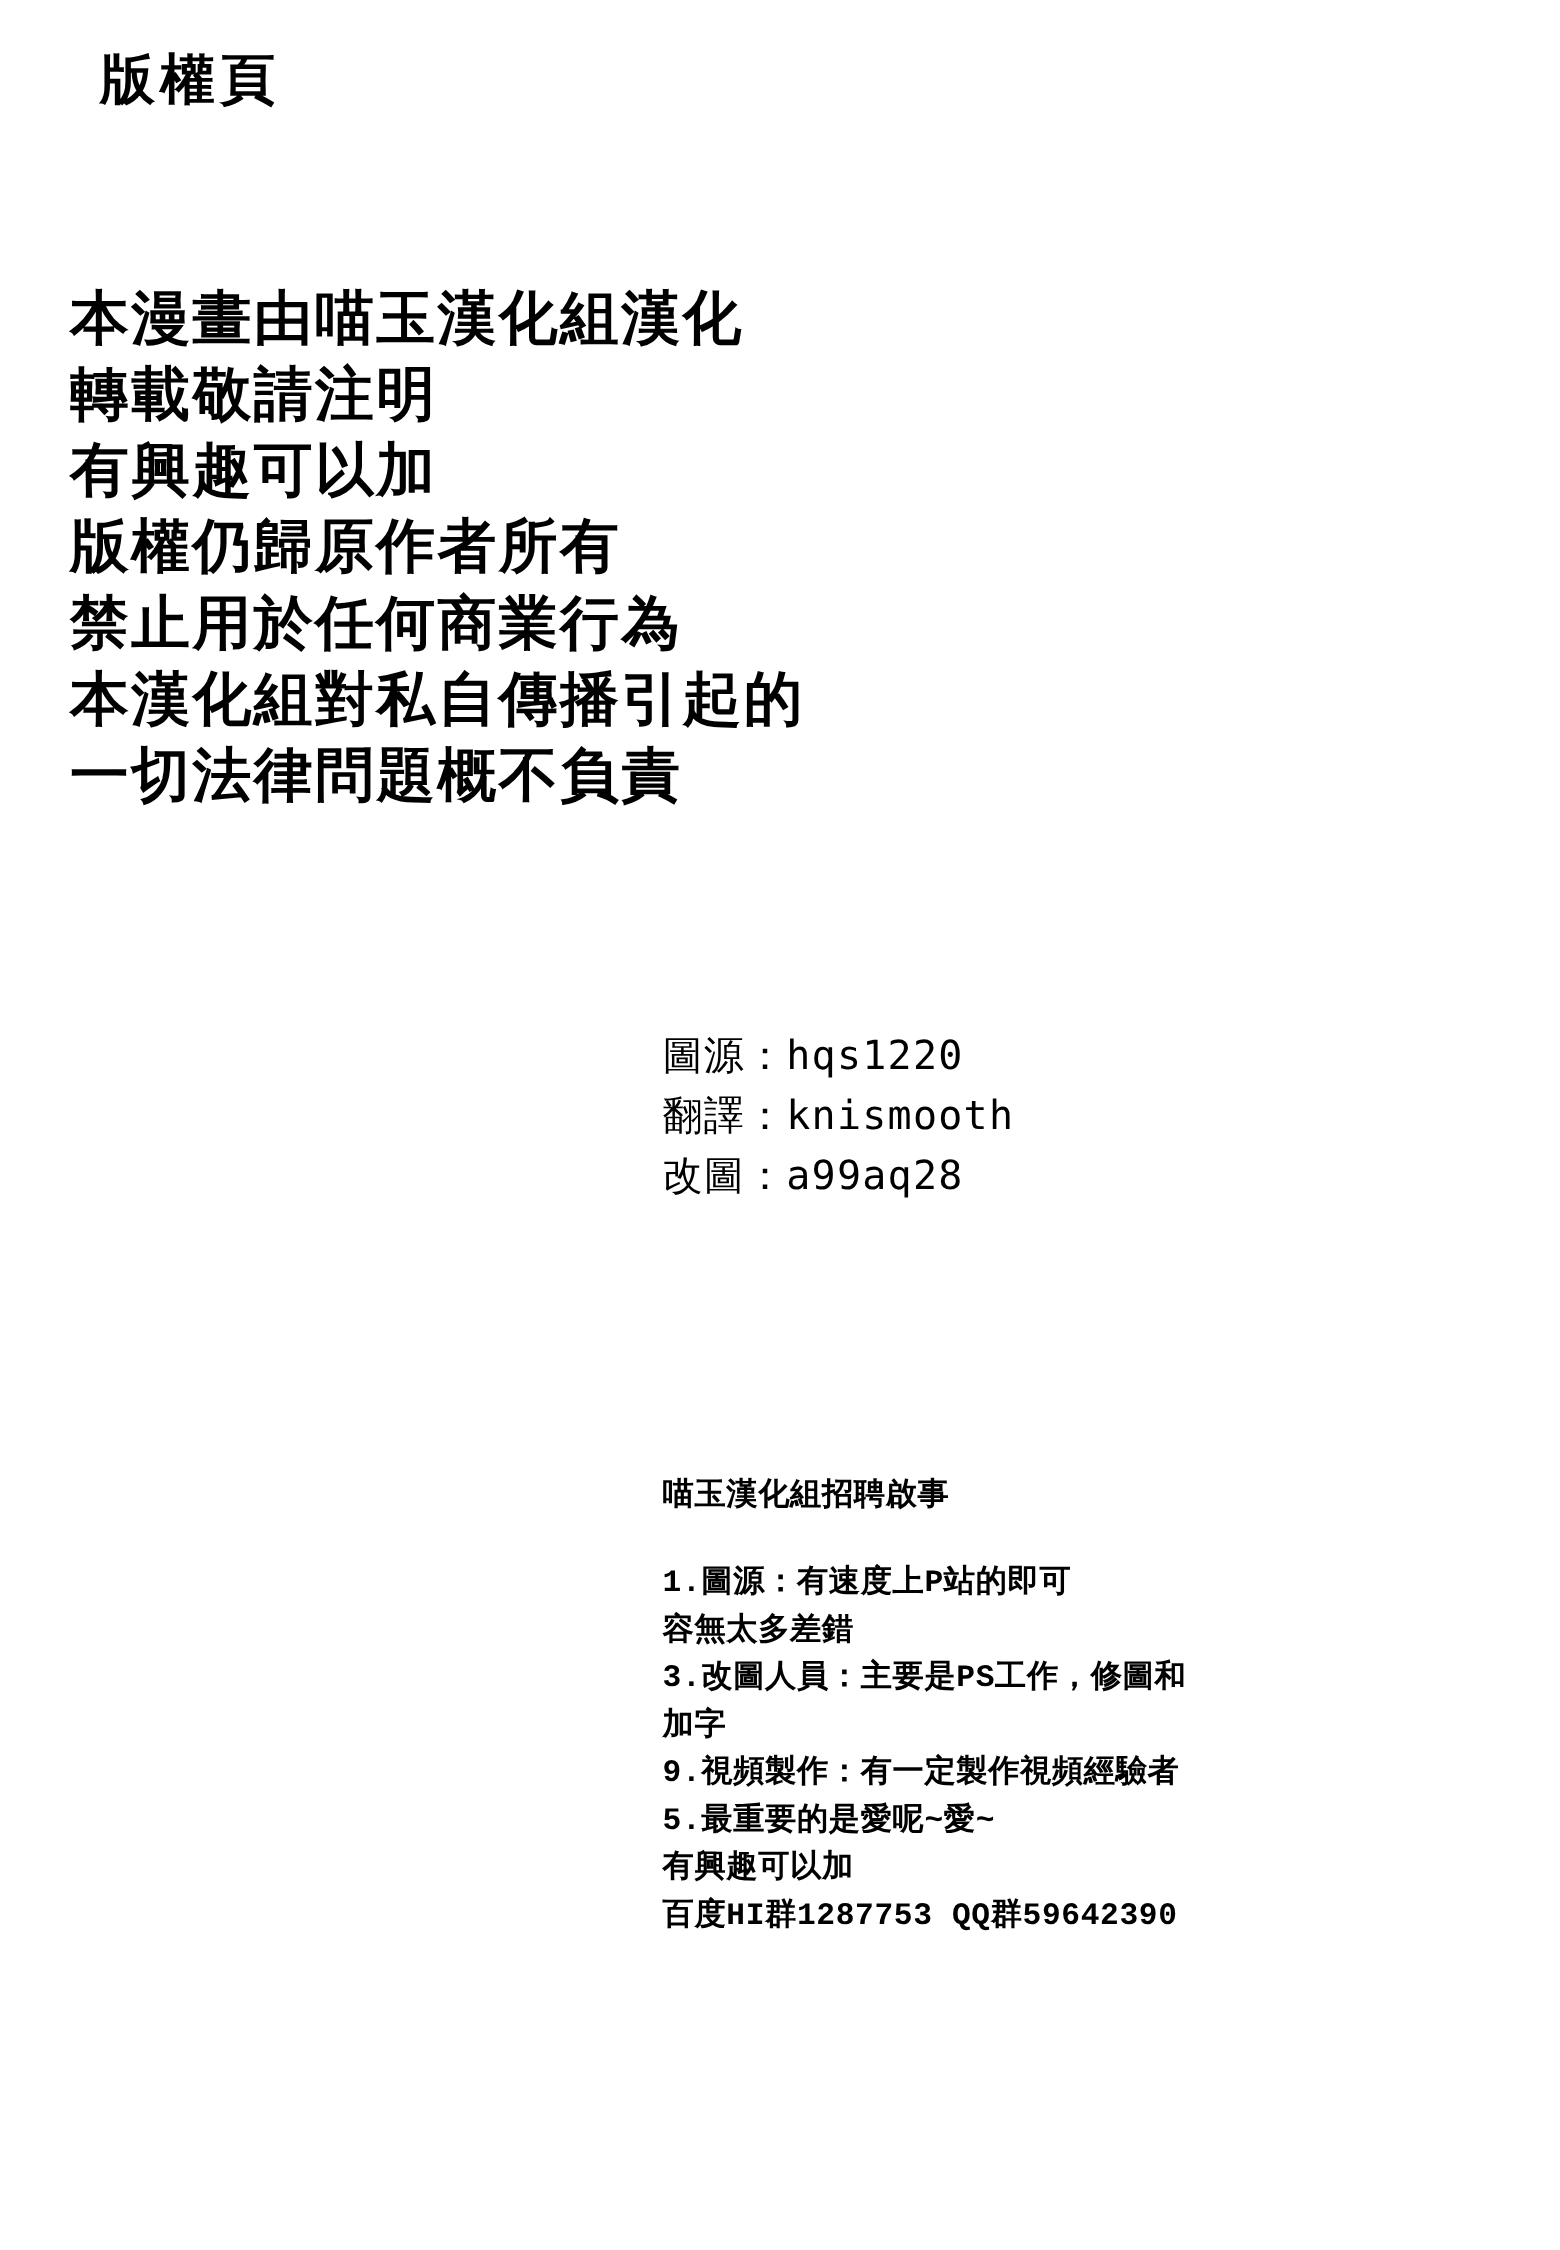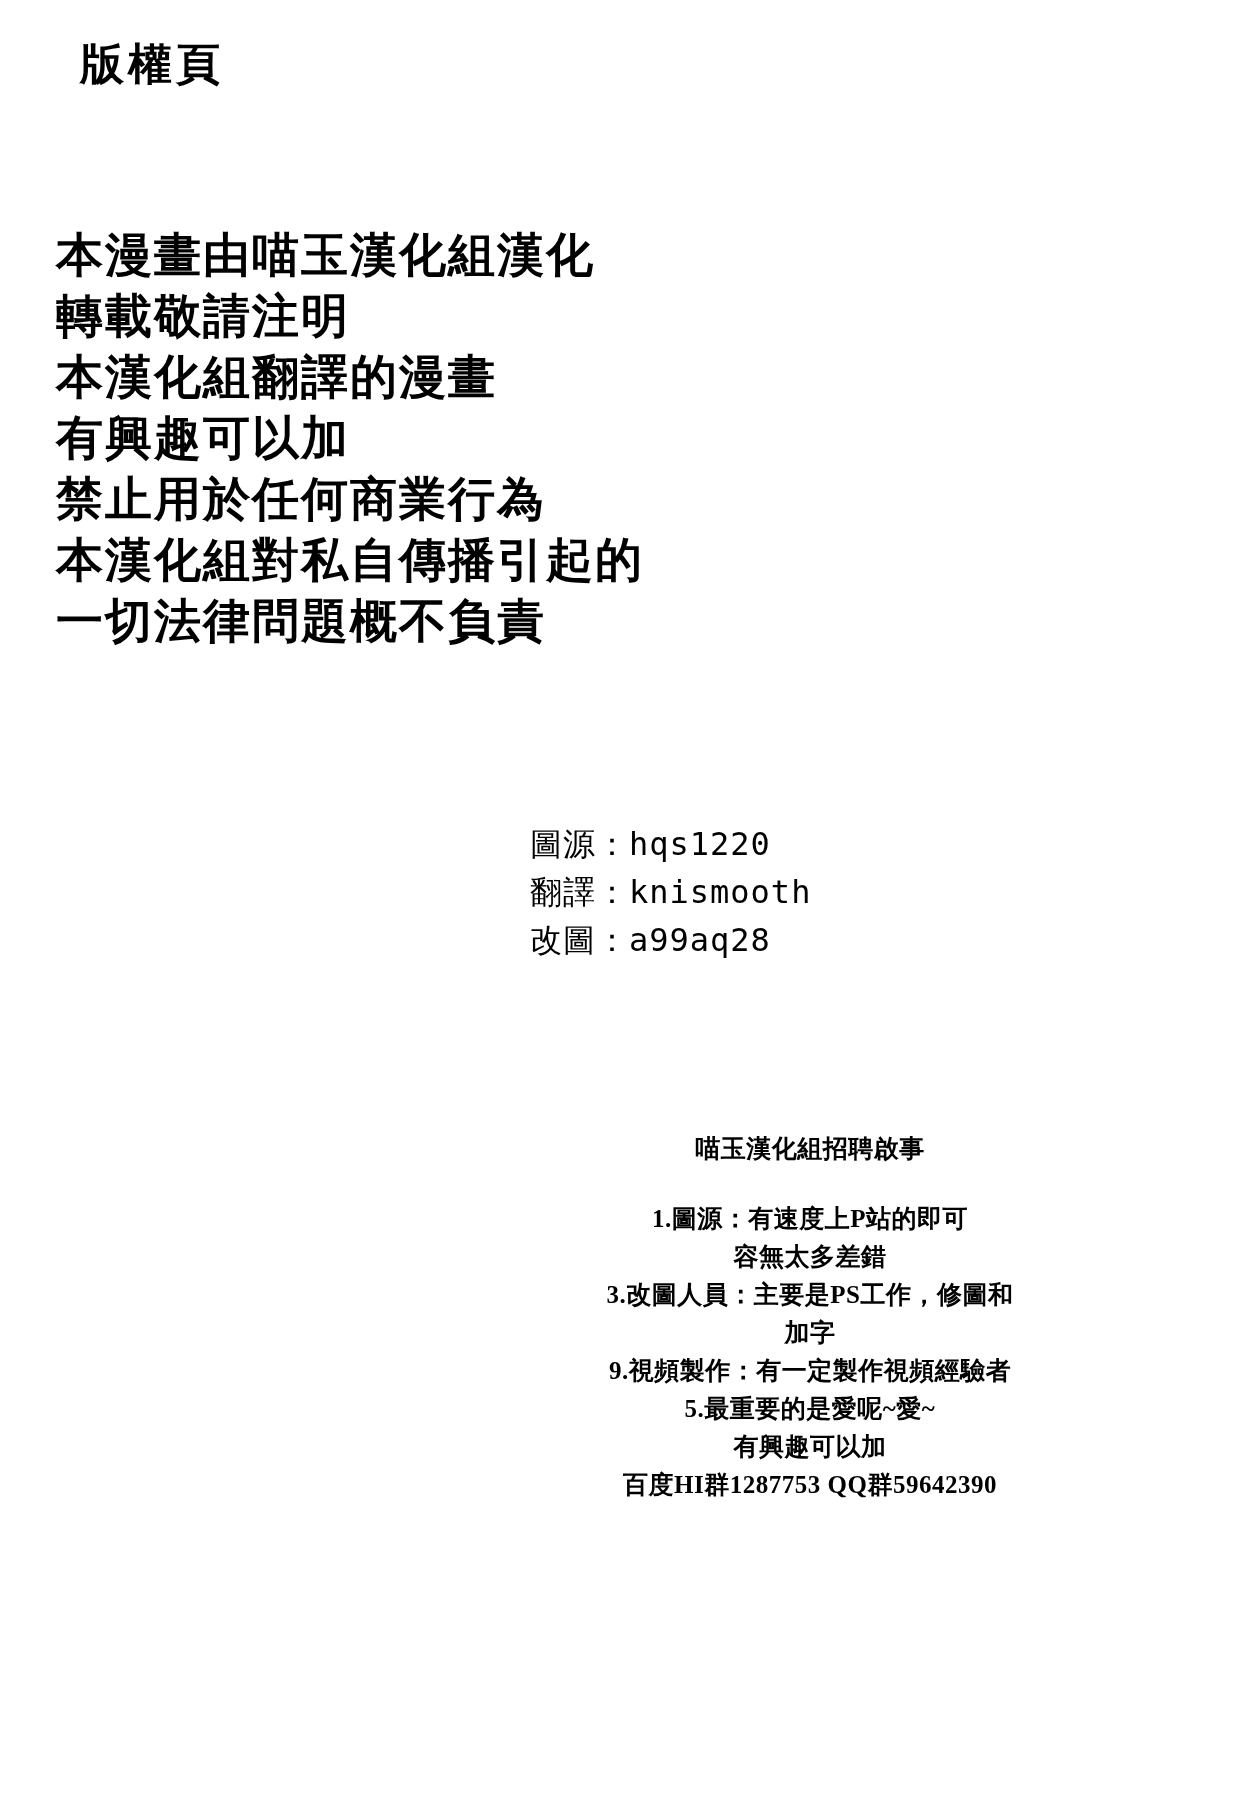--- a/index.html
+++ b/index.html
@@ -67,28 +67,27 @@
     display: block;
   }
   #credits-block .clabel {
     font-family: "DejaVu Serif", "Liberation Serif", serif;
   }
 
   
   #recruit-block {
     position: absolute;
     left: 530px;
-    top: 1130px;
+    top: 1178px;
     width: 560px;
-    font-family: Liberation Serif, serif;
+    font-family: Liberation Mono, monospace;
     font-weight: bold;
     font-size: 25px;
     line-height: 38px;
     letter-spacing: 0.5px;
-    text-align: center;
   }
   #recruit-heading {
     display: block;
     margin-bottom: 32px;
   }
   #recruit-block .ritem {
     display: block;
   }
   #recruit-block .rfoot {
     display: block;
@@ -97,22 +96,22 @@
 </head>
 <body>
 
 <div class="page">
 
   <div id="copyright-title">版權頁</div>
 
   <div id="notice-block">
     <span class="line">本漫畫由喵玉漢化組漢化</span>
     <span class="line">轉載敬請注明</span>
-    <span class="line">本漢化組翻譯的漫畫</span>
     <span class="line">有興趣可以加</span>
+    <span class="line">版權仍歸原作者所有</span>
     <span class="line">禁止用於任何商業行為</span>
     <span class="line">本漢化組對私自傳播引起的</span>
     <span class="line">一切法律問題概不負責</span>
   </div>
 
   <div id="credits-block">
     <span class="crow"><span class="clabel">圖源：</span><span class="cvalue">hqs1220</span></span>
     <span class="crow"><span class="clabel">翻譯：</span><span class="cvalue">knismooth</span></span>
     <span class="crow"><span class="clabel">改圖：</span><span class="cvalue">a99aq28</span></span>
   </div>

